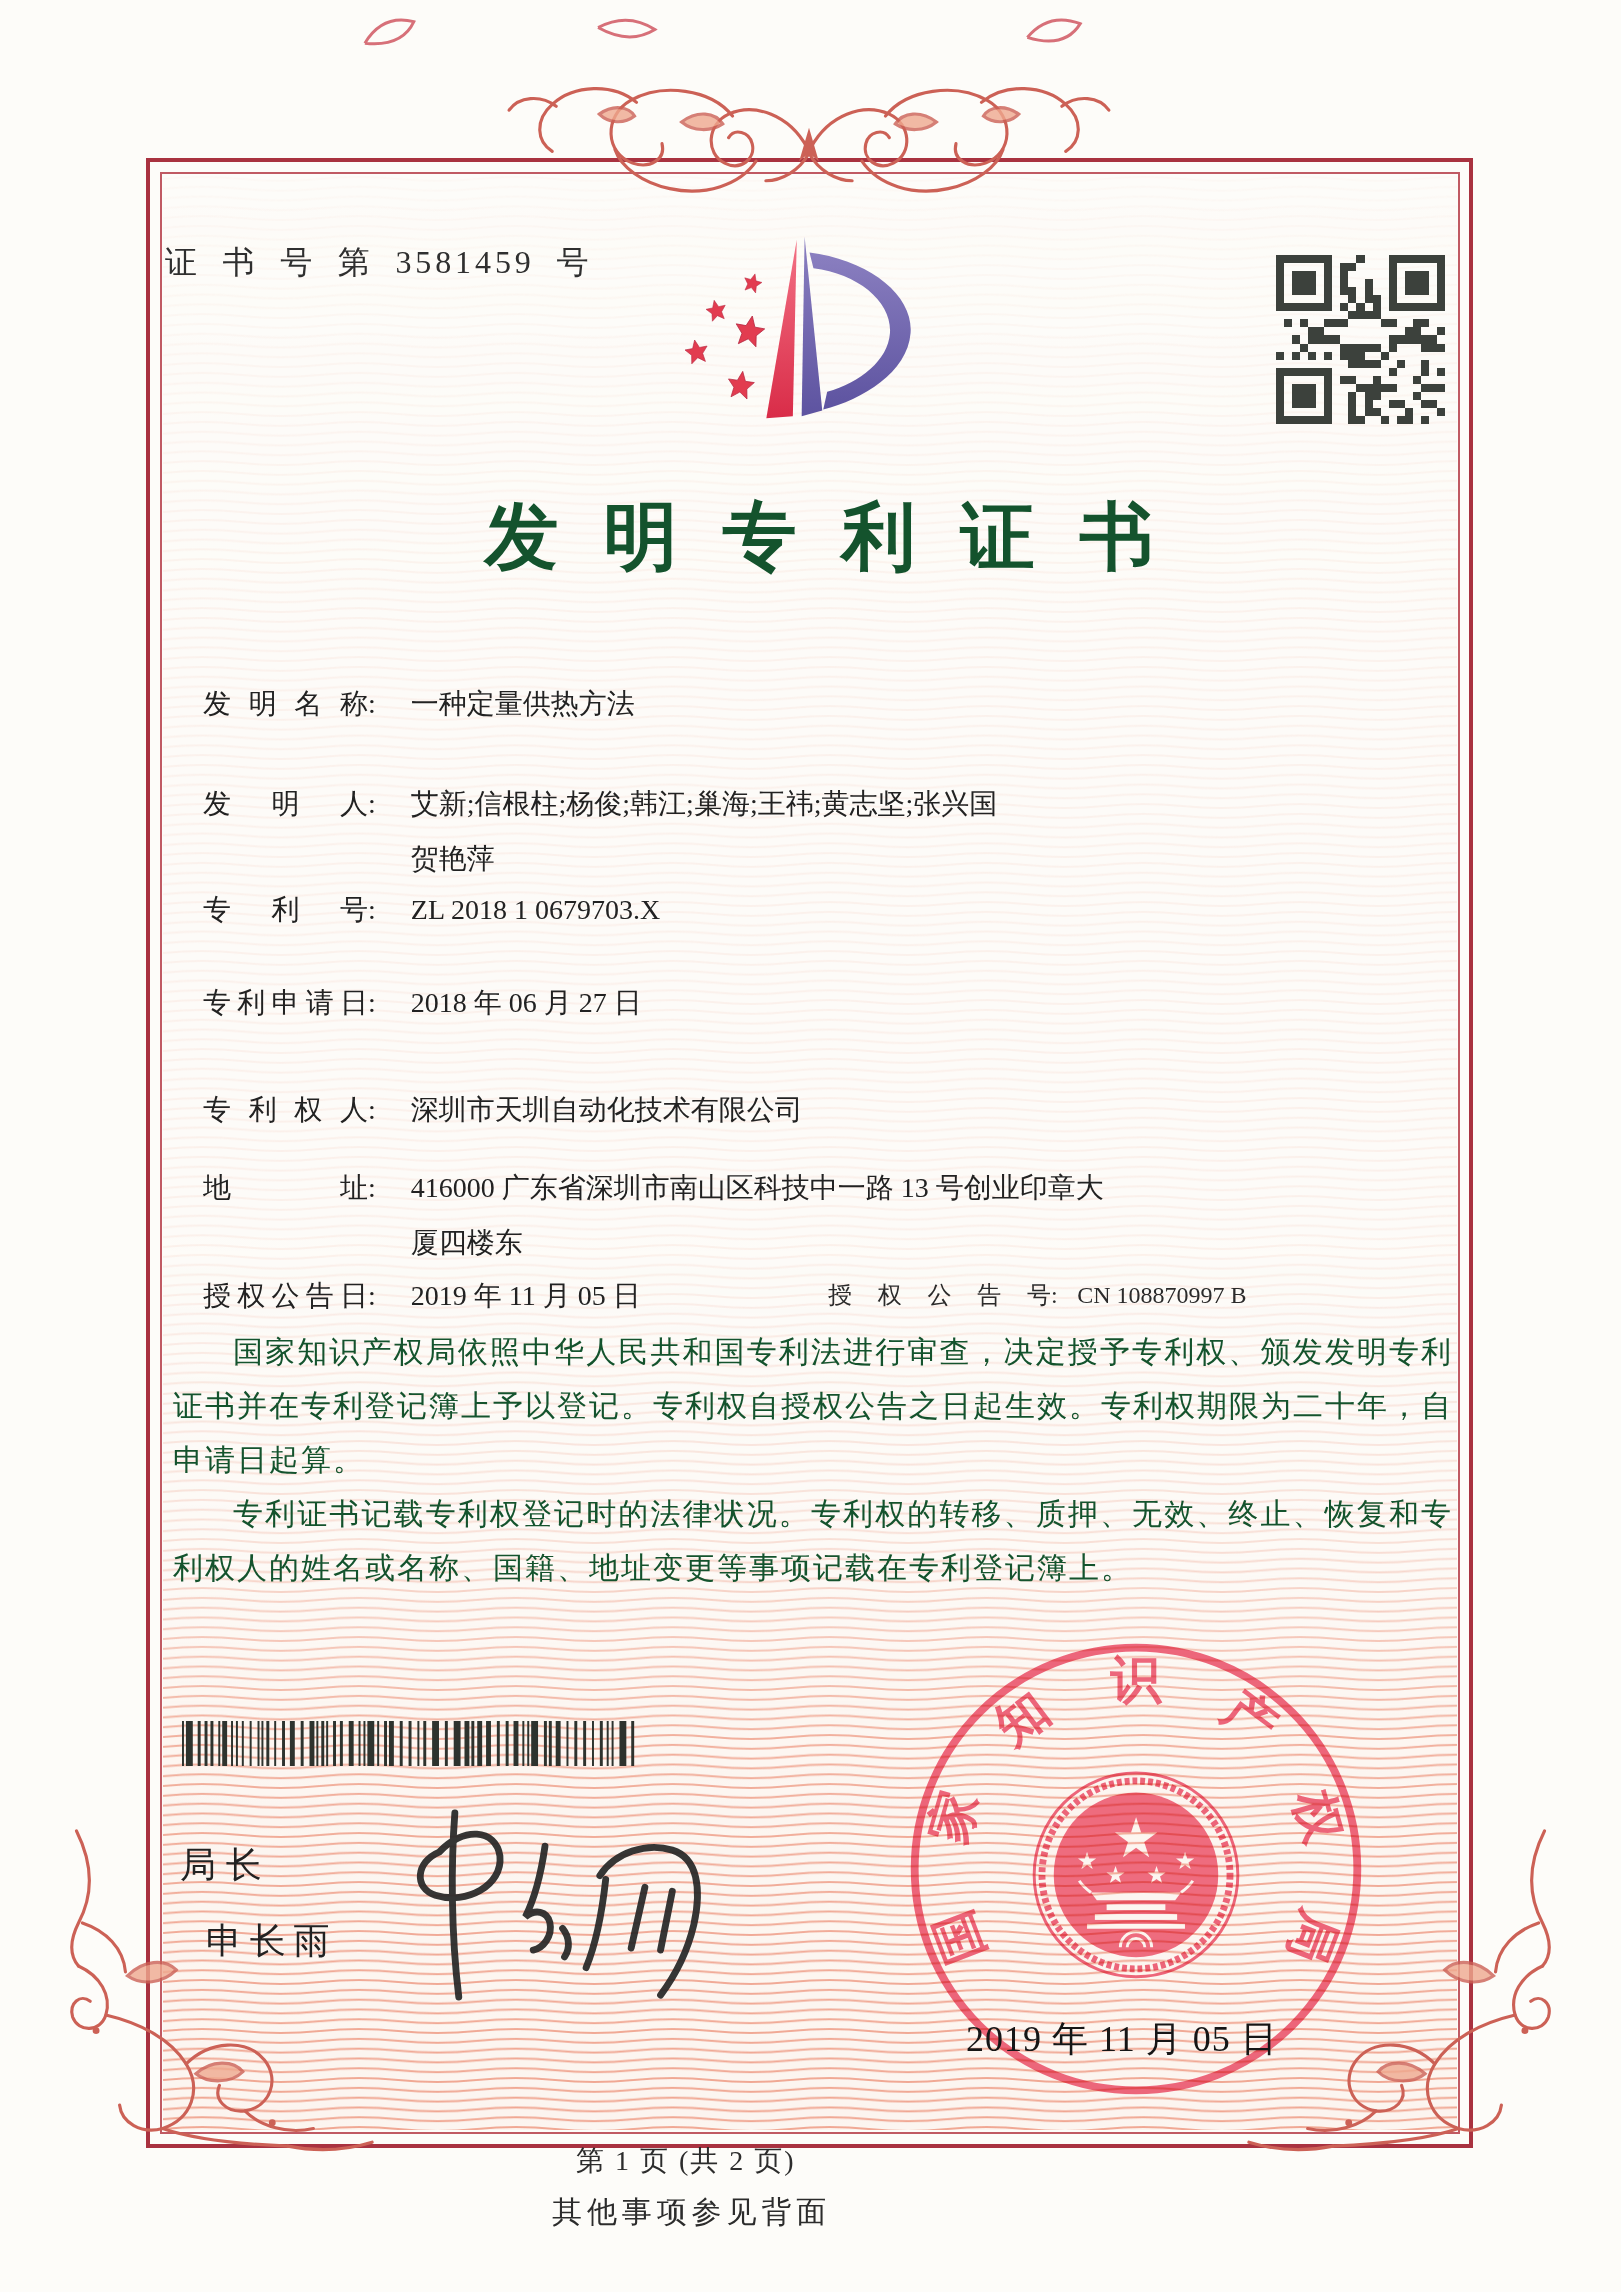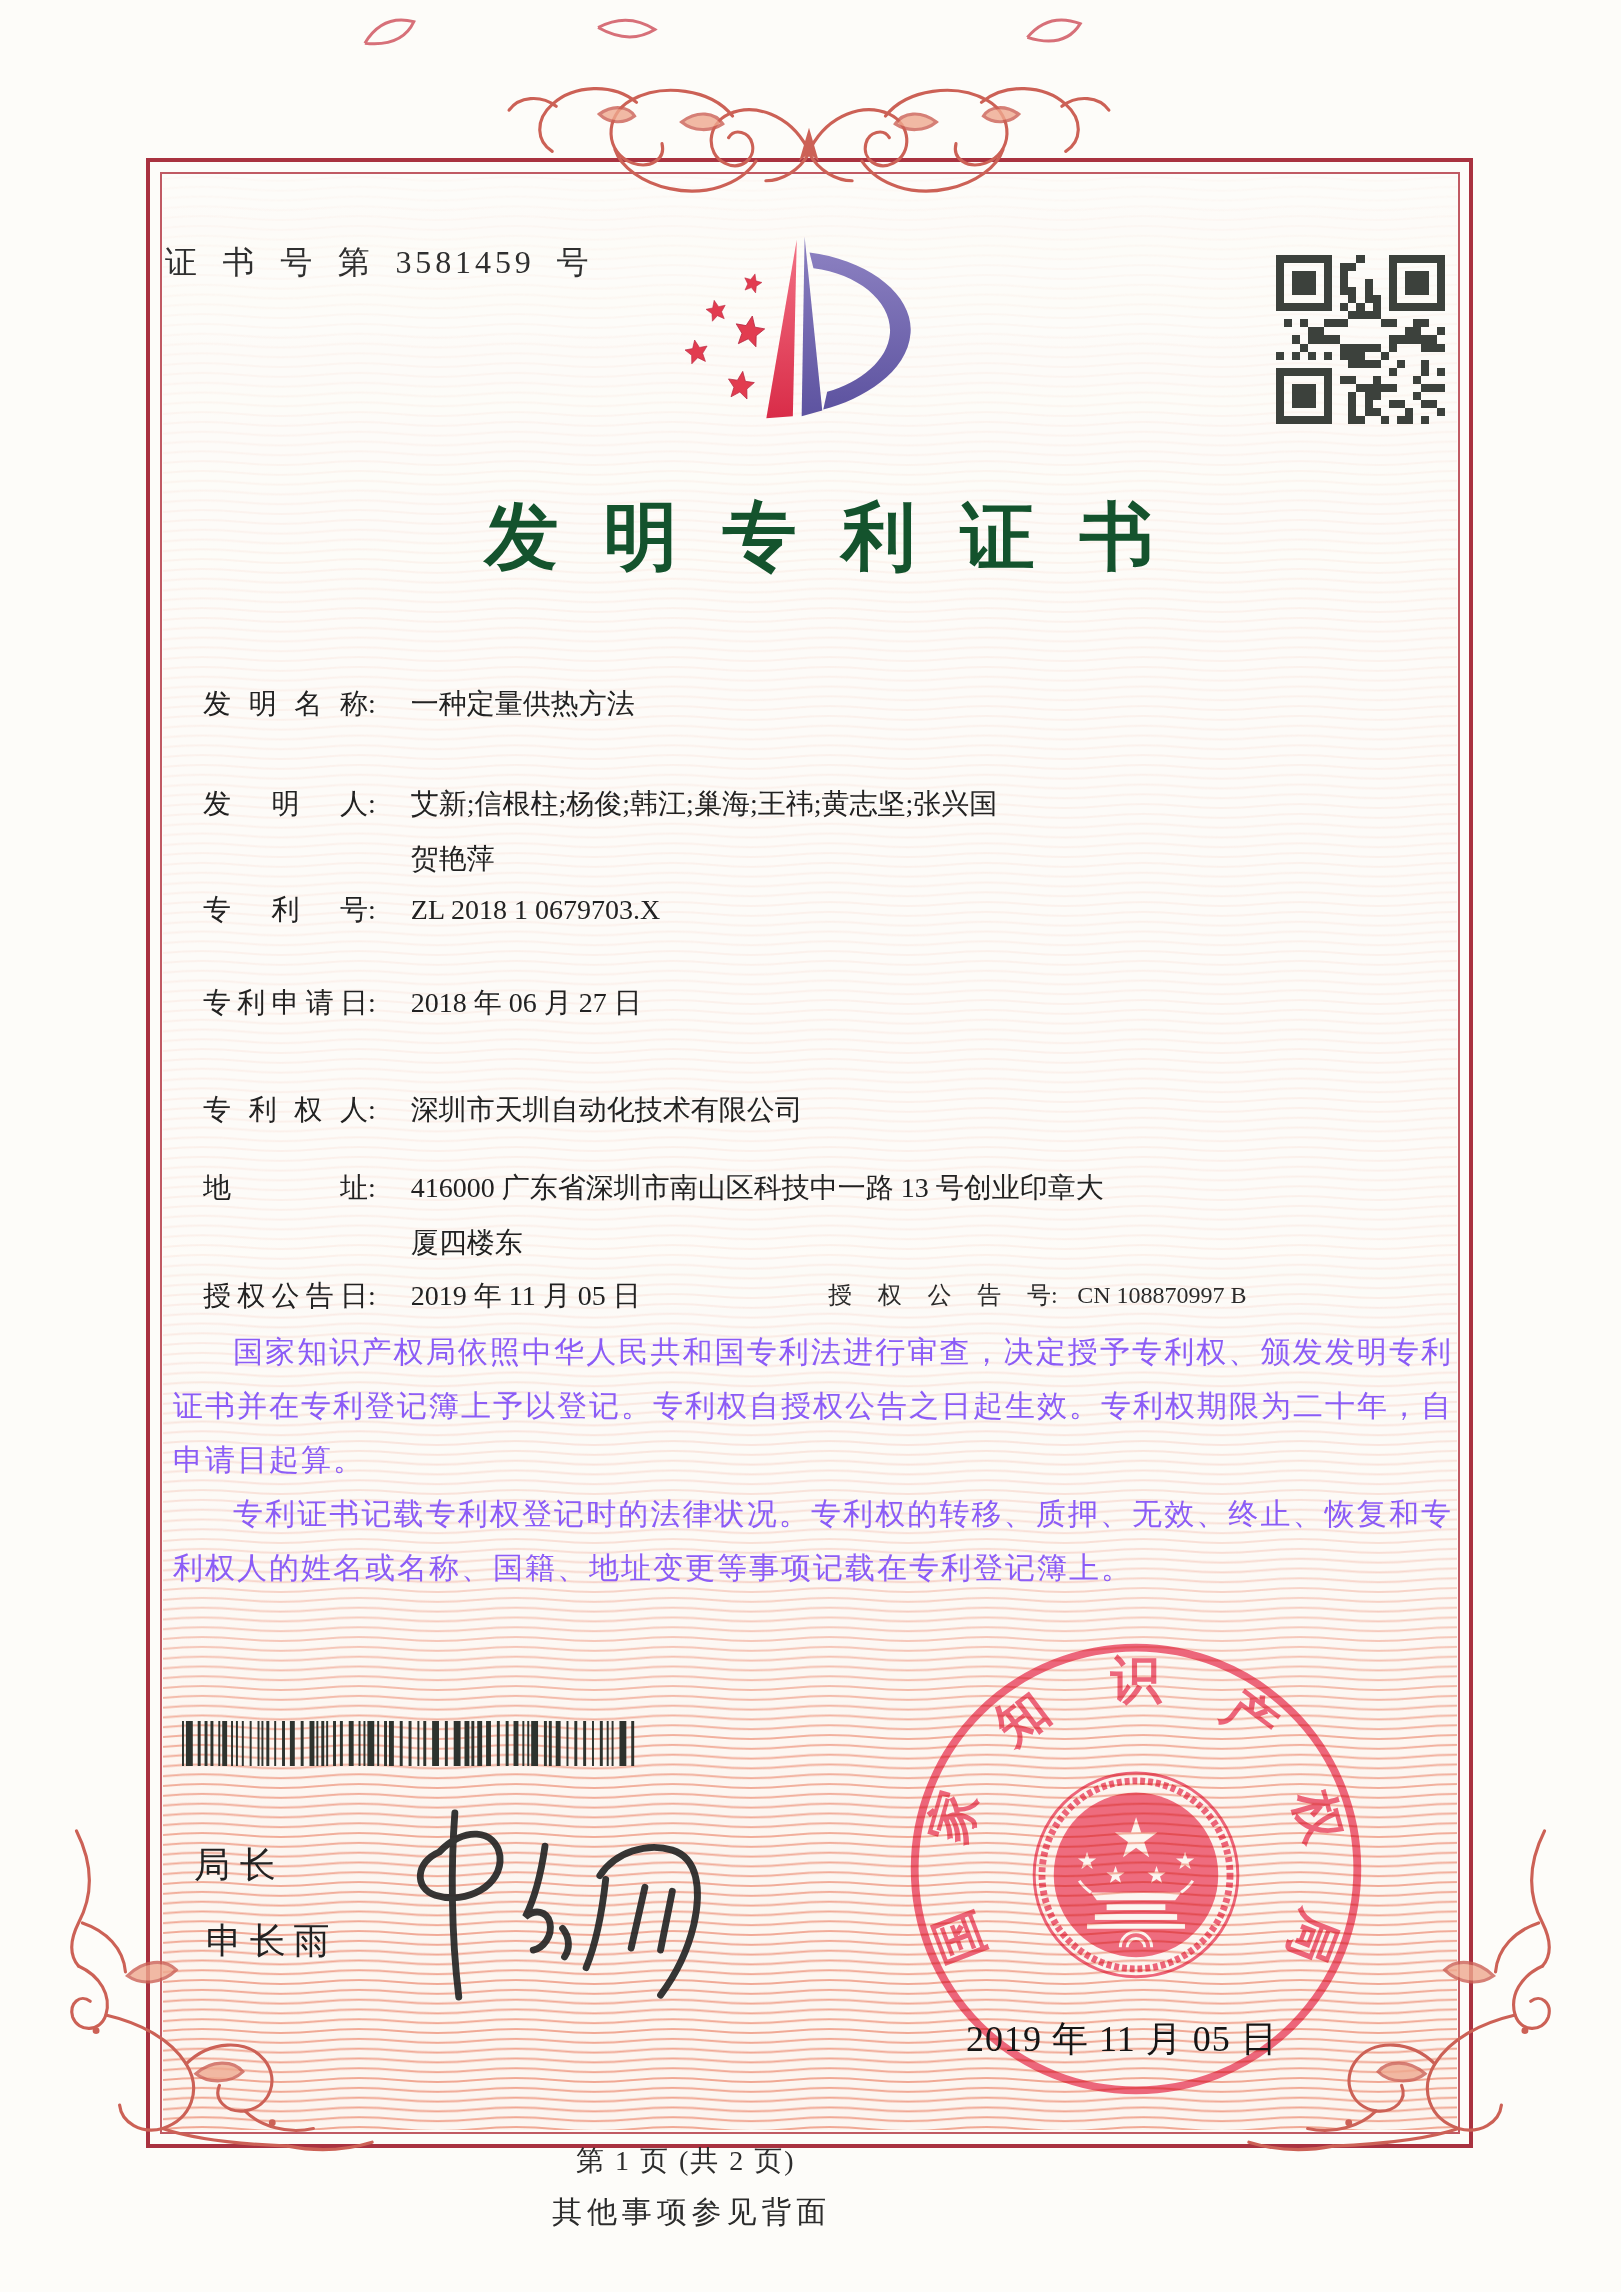--- a/index.html
+++ b/index.html
@@ -24,24 +24,24 @@
     font-size:74px;font-weight:700;letter-spacing:45px;padding-left:62px;box-sizing:border-box;
     color:#14532d;z-index:3;}
   .row{position:absolute;left:182px;display:flex;font-size:28px;line-height:39px;color:#222;z-index:3;margin-left:21px;}
   .flabel{width:165px;flex:none;text-align:justify;text-align-last:justify;}
   .fcolon{flex:none;margin-right:35px;}
   .fval div{white-space:nowrap;margin:0 0 15.7px 0;}
   .grant{position:absolute;left:828px;top:1276px;display:flex;font-size:24px;line-height:39px;z-index:3;}
   .glabel{width:223px;flex:none;text-align:justify;text-align-last:justify;}
   .grant .fcolon{margin-right:19.6px;}
   .paras{position:absolute;left:173px;top:1325px;width:1280px;font-size:30px;line-height:54px;
-    letter-spacing:2px;color:#8b5cf6;text-align:justify;z-index:3;}
+    letter-spacing:2px;color:#14532d;text-align:justify;z-index:3;}
   .paras p{margin:0;text-indent:2em;}
   .barcode{position:absolute;left:182px;top:1721px;width:461px;height:45px;z-index:3;}
-  .director-label{position:absolute;left:180px;top:1841px;font-size:36px;letter-spacing:9.8px;color:#222;z-index:3;margin-left:14px;}
+  .director-label{position:absolute;left:180px;top:1841px;font-size:36px;letter-spacing:9.8px;color:#222;z-index:3;}
   .director-name{position:absolute;left:178px;top:1917px;font-size:36px;letter-spacing:7.8px;color:#222;z-index:3;margin-left:28px;}
   .signature{position:absolute;left:353px;top:1805px;z-index:4;}
   .seal{position:absolute;left:900px;top:1633px;z-index:5;mix-blend-mode:multiply;}
   .seal-date{position:absolute;left:966px;top:2015px;font-size:36px;letter-spacing:1px;color:#161616;z-index:6;}
   .page-num{position:absolute;left:576px;top:2094px;font-size:28px;letter-spacing:2px;color:#2c2c2c;z-index:3;margin-top:48px;}
   .back-note{position:absolute;left:545px;top:2192px;font-size:30px;letter-spacing:4.9px;color:#2c2c2c;z-index:3;margin-left:7px;}
   .scanmarks{position:absolute;left:353px;top:5.9px;z-index:2;}
 </style>
 </head>
 <body>

